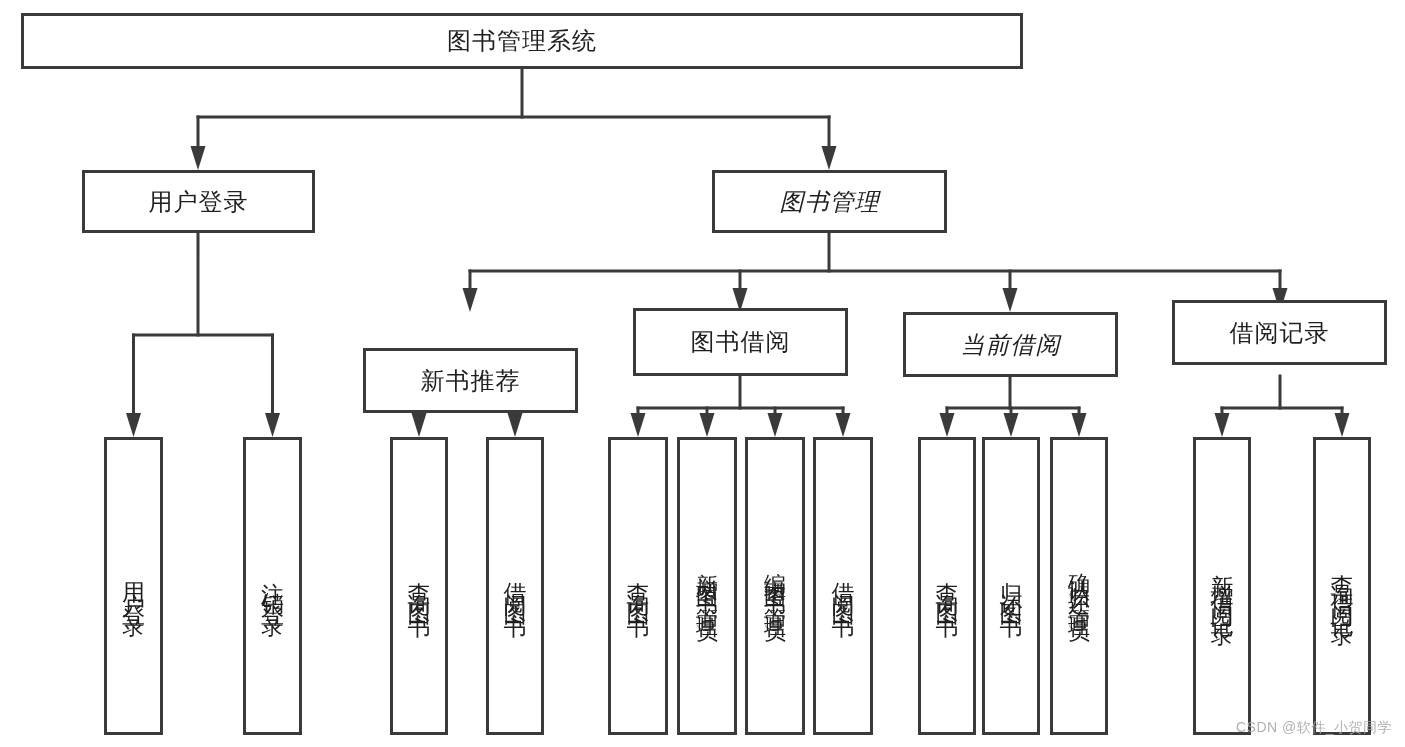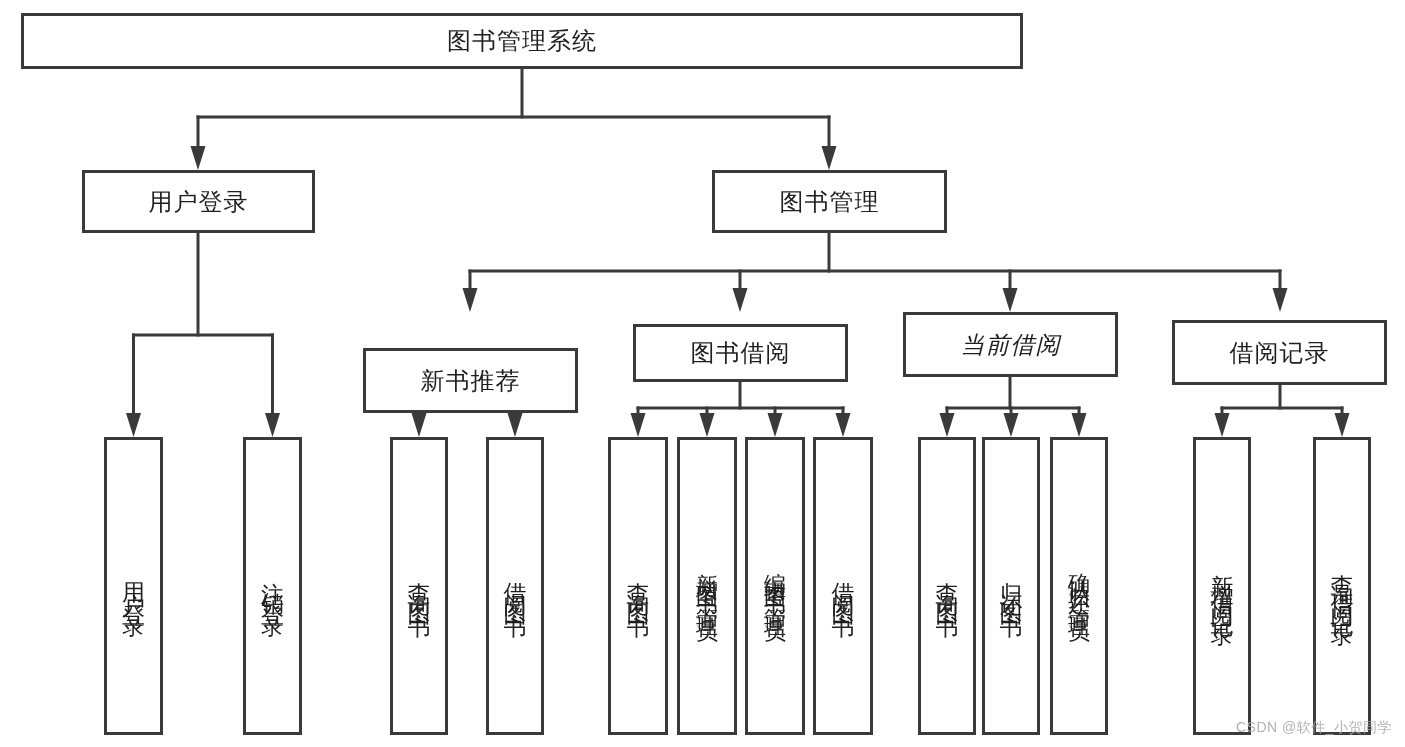--- a/index.html
+++ b/index.html
@@ -145,34 +145,34 @@
     </g>
   </svg>
 
   <div class="box h-box" style="left:21px;top:13px;width:1002px;height:56px;">
     <span>图书管理系统</span>
   </div>
 
   <div class="box h-box" style="left:82px;top:170px;width:233px;height:63px;">
     <span>用户登录</span>
   </div>
-  <div class="box h-box" style="left:712px;top:170px;width:235px;height:63px;">
+  <div class="box h-box" style="left:712px;top:170px;width:235px;height:63px;font-style:italic;">
     <span>图书管理</span>
   </div>
 
   <div class="box h-box" style="left:363px;top:312px;width:215px;height:65px;margin-top:36px;">
     <span>新书推荐</span>
   </div>
-  <div class="box h-box" style="left:633px;top:324px;width:215px;height:58px;">
+  <div class="box h-box" style="left:633px;top:308px;width:215px;height:68px;">
     <span>图书借阅</span>
   </div>
   <div class="box h-box" style="left:903px;top:312px;width:215px;height:65px;font-style:italic;">
     <span>当前借阅</span>
   </div>
-  <div class="box h-box" style="left:1172px;top:320px;width:215px;height:65px;">
+  <div class="box h-box" style="left:1172px;top:300px;width:215px;height:65px;">
     <span>借阅记录</span>
   </div>
 
   <div class="box v-box" style="left:104px;width:59px;">用户登录</div>
   <div class="box v-box" style="left:243px;width:59px;">注销登录</div>
 
   <div class="box v-box" style="left:390px;width:58px;">查询图书</div>
   <div class="box v-box" style="left:486px;width:58px;">借阅图书</div>
 
   <div class="box v-box" style="left:608px;width:60px;">查询图书</div>

